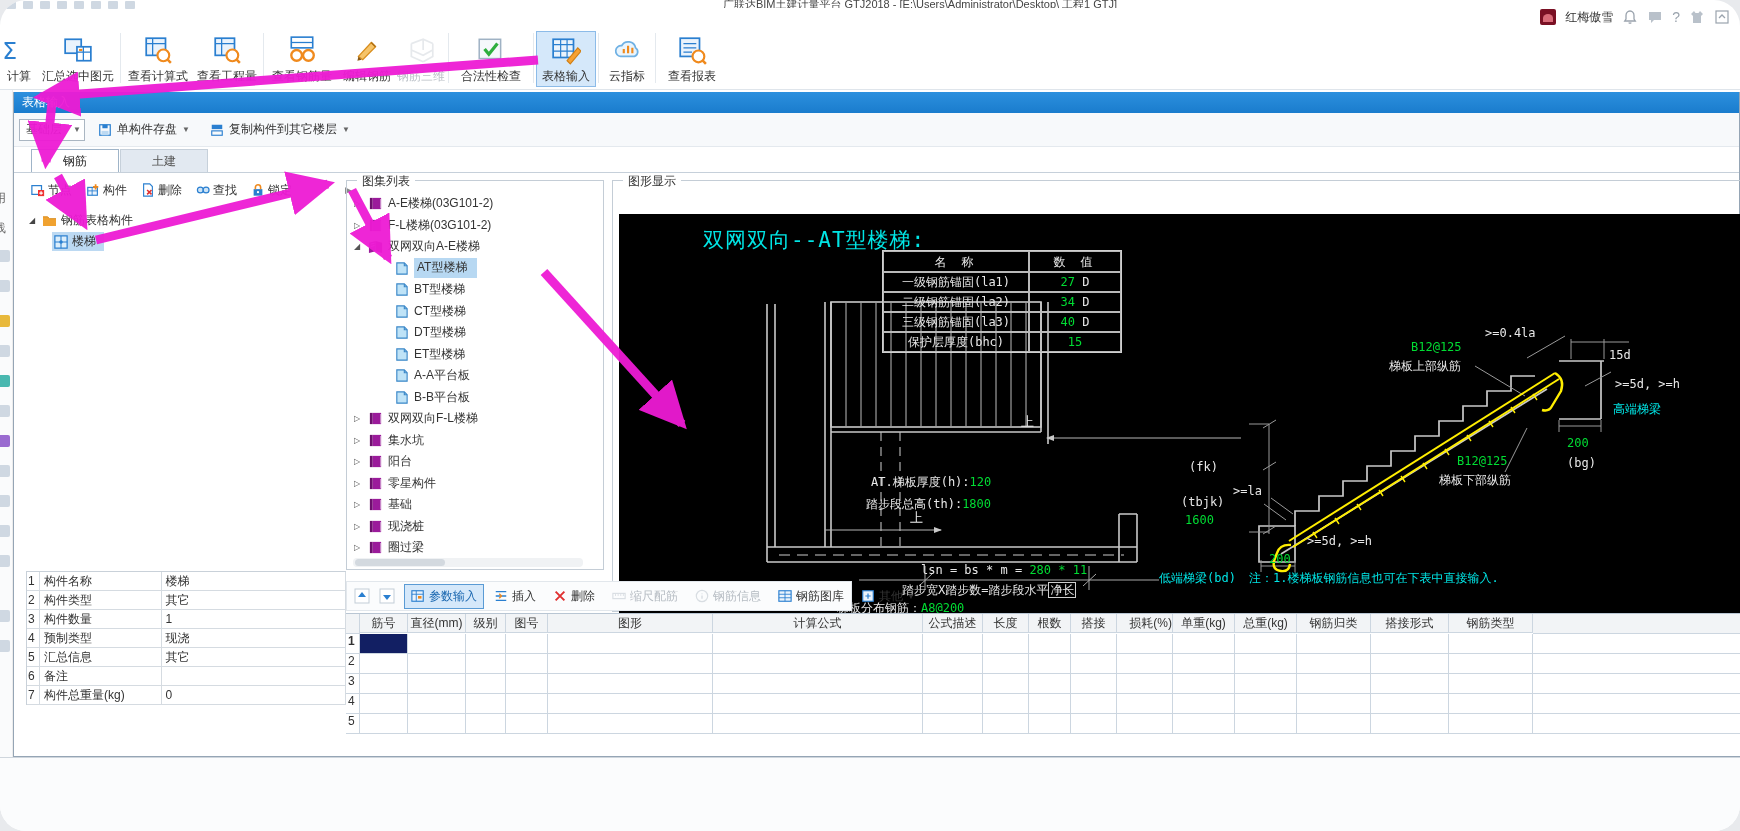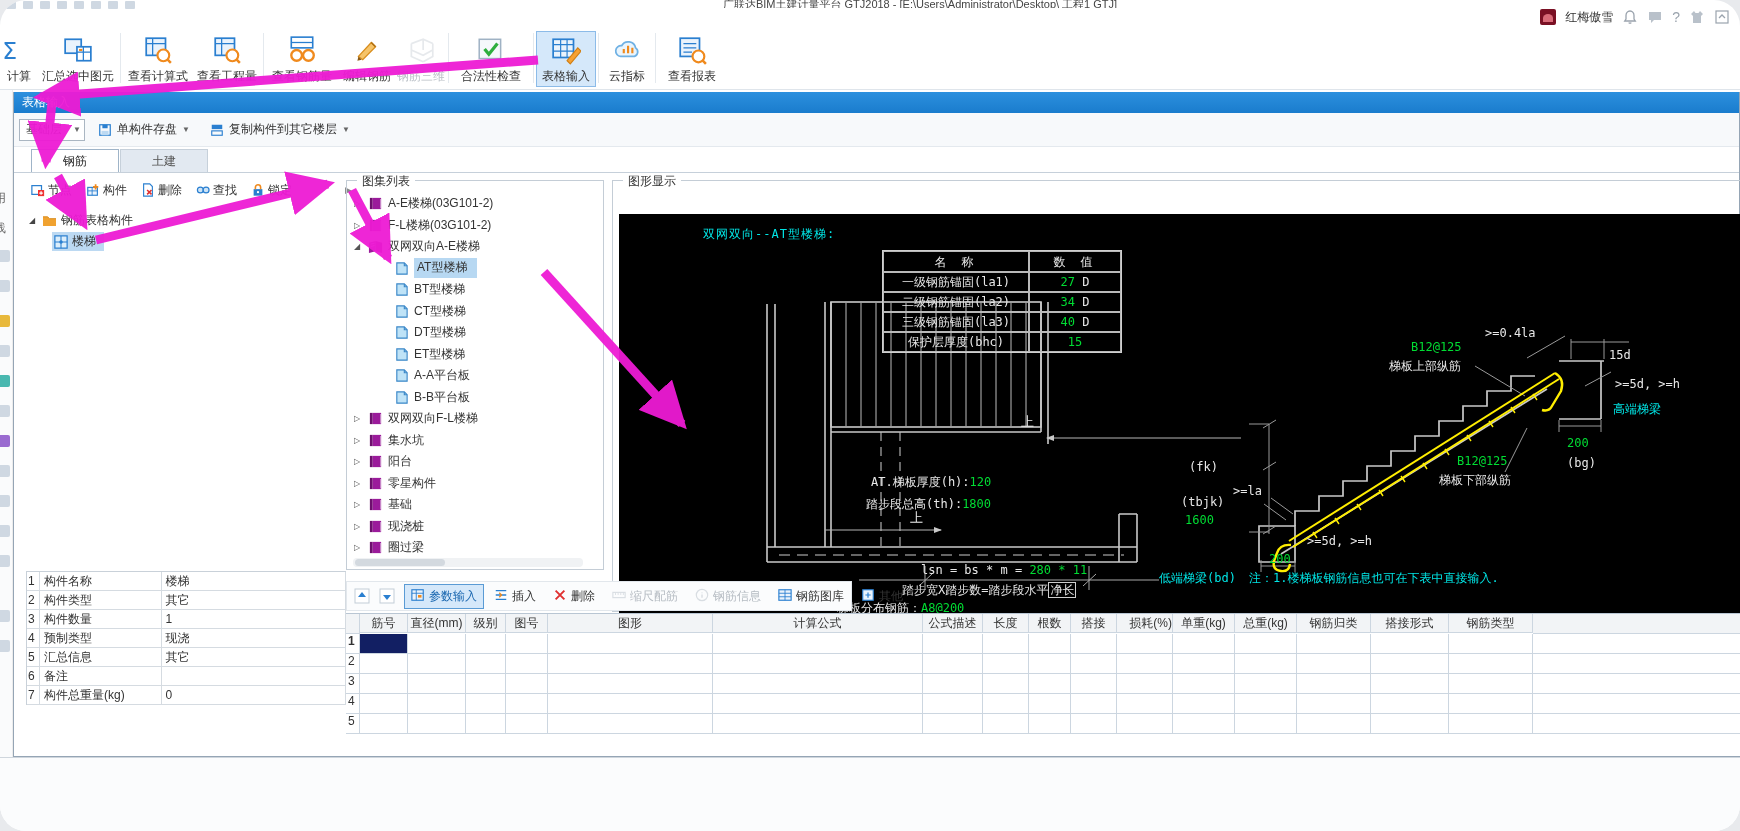--- a/index.html
+++ b/index.html
@@ -81,32 +81,32 @@
   .atlas-row { height:21.5px; display:flex; align-items:center; gap:5px; }
   .atlas-row .lvl1 { margin-left:26px; }
   .atlas-label.selected { background:#b7d8f2; padding:1px 10px 2px 3px; }
   .aw { width:12px; text-align:center; font-size:8px; color:#555; }
   .hscroll { position:absolute; bottom:2px; left:6px; width:230px; height:9px; background:#f0f2f4; border-radius:4px;}
   .hscroll::after{content:"";position:absolute;left:2px;top:1px;width:90px;height:7px;background:#d3d9df;border-radius:4px;}
   
   .cad { position:absolute; left:9px; top:39px; width:1123px; height:400px; background:#000; overflow:hidden;
     font-family:"DejaVu Sans Mono","Liberation Mono",monospace; }
   .cl { position:absolute; white-space:nowrap; font-size:12px; color:#e8e8e8; }
-  .cad-title { font-size:12px; letter-spacing:1px; }
+  .cad-title { font-size:21px; letter-spacing:1px; }
   .cyan { color:#00e5e5; } .green { color:#00dd33; } 
   .anchor-tbl { position:absolute; left:263px; top:36px; border:1px solid #cfcfcf; }
   .at-row { display:flex; }
   .at-cell { border:1px solid #b9b9b9; color:#e8e8e8; height:20px; line-height:19px; text-align:center; }
   .at-c0 { width:146px; } .at-c1 { width:92px; }
   .at-head { height:21px; line-height:20px; letter-spacing:4px; }
   .boxed { border:1px solid #cfcfcf; padding:0 1px; }
   
   .param-bar { position:absolute; top:489px; left:332px; width:506px; height:30px; background:#fbfcfd;
     border:1px solid #e2e7ec; display:flex; align-items:center; gap:3px; padding:0 4px; z-index:6; }
-  .pb-btn { display:flex; gap:4px; padding:3px 6px; border:1px solid transparent; color:#333; white-space:nowrap;}
+  .pb-btn { display:flex; align-items:center; gap:4px; padding:3px 6px; border:1px solid transparent; color:#333; white-space:nowrap;}
   .pb-btn.active { background:#d5e8fa; border-color:#5a9bd5; color:#1a67b0; }
   .pb-btn.disabled { color:#b5bbc2; }
   .pb-btn.disabled svg { opacity:0.35; }
   .pb-sep { width:1px; height:18px; background:#dde3e9; }
   .grid { position:absolute; top:521px; left:332px; width:1395px; bottom:0; background:#fff; z-index:6;
     border-top:1px solid #b9c6d3; }
   .g-row { display:flex; height:20px; }
   .g-cell { border-right:1px solid #ccd6e0; border-bottom:1px solid #ccd6e0; height:20px;
     line-height:19px; text-align:center; overflow:hidden; white-space:nowrap; font-size:12px; }
   .g-head .g-cell { background:#f2f4f6; height:19px; line-height:18px; color:#333; }

